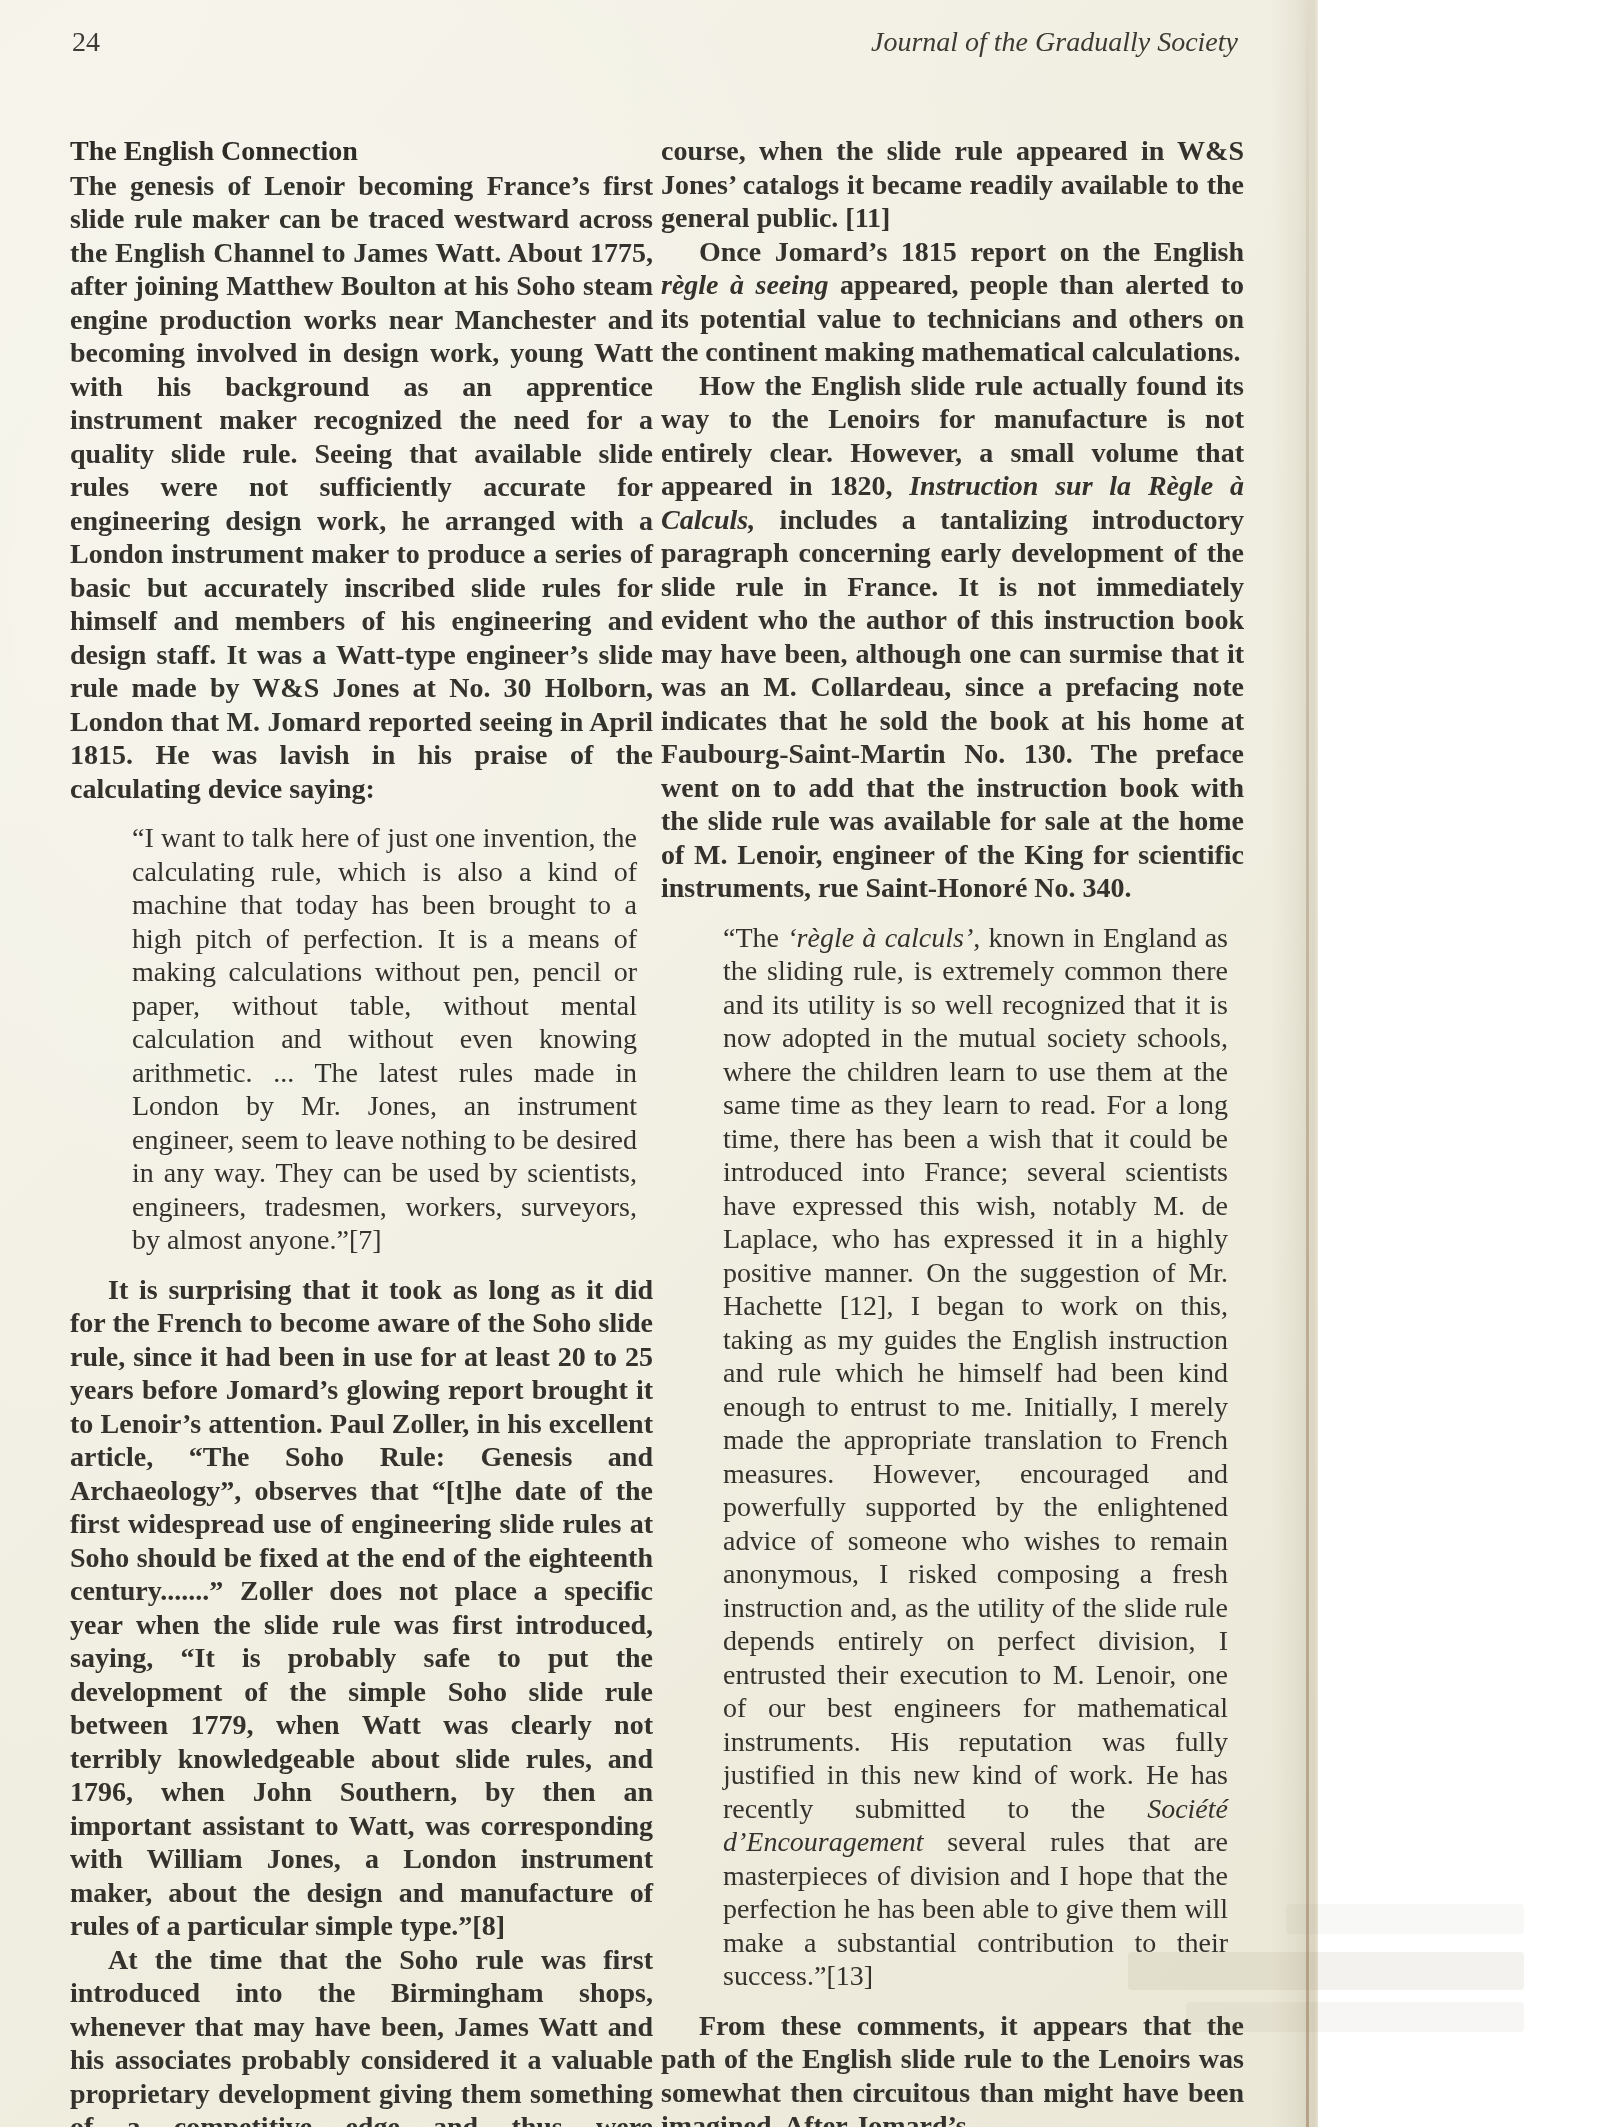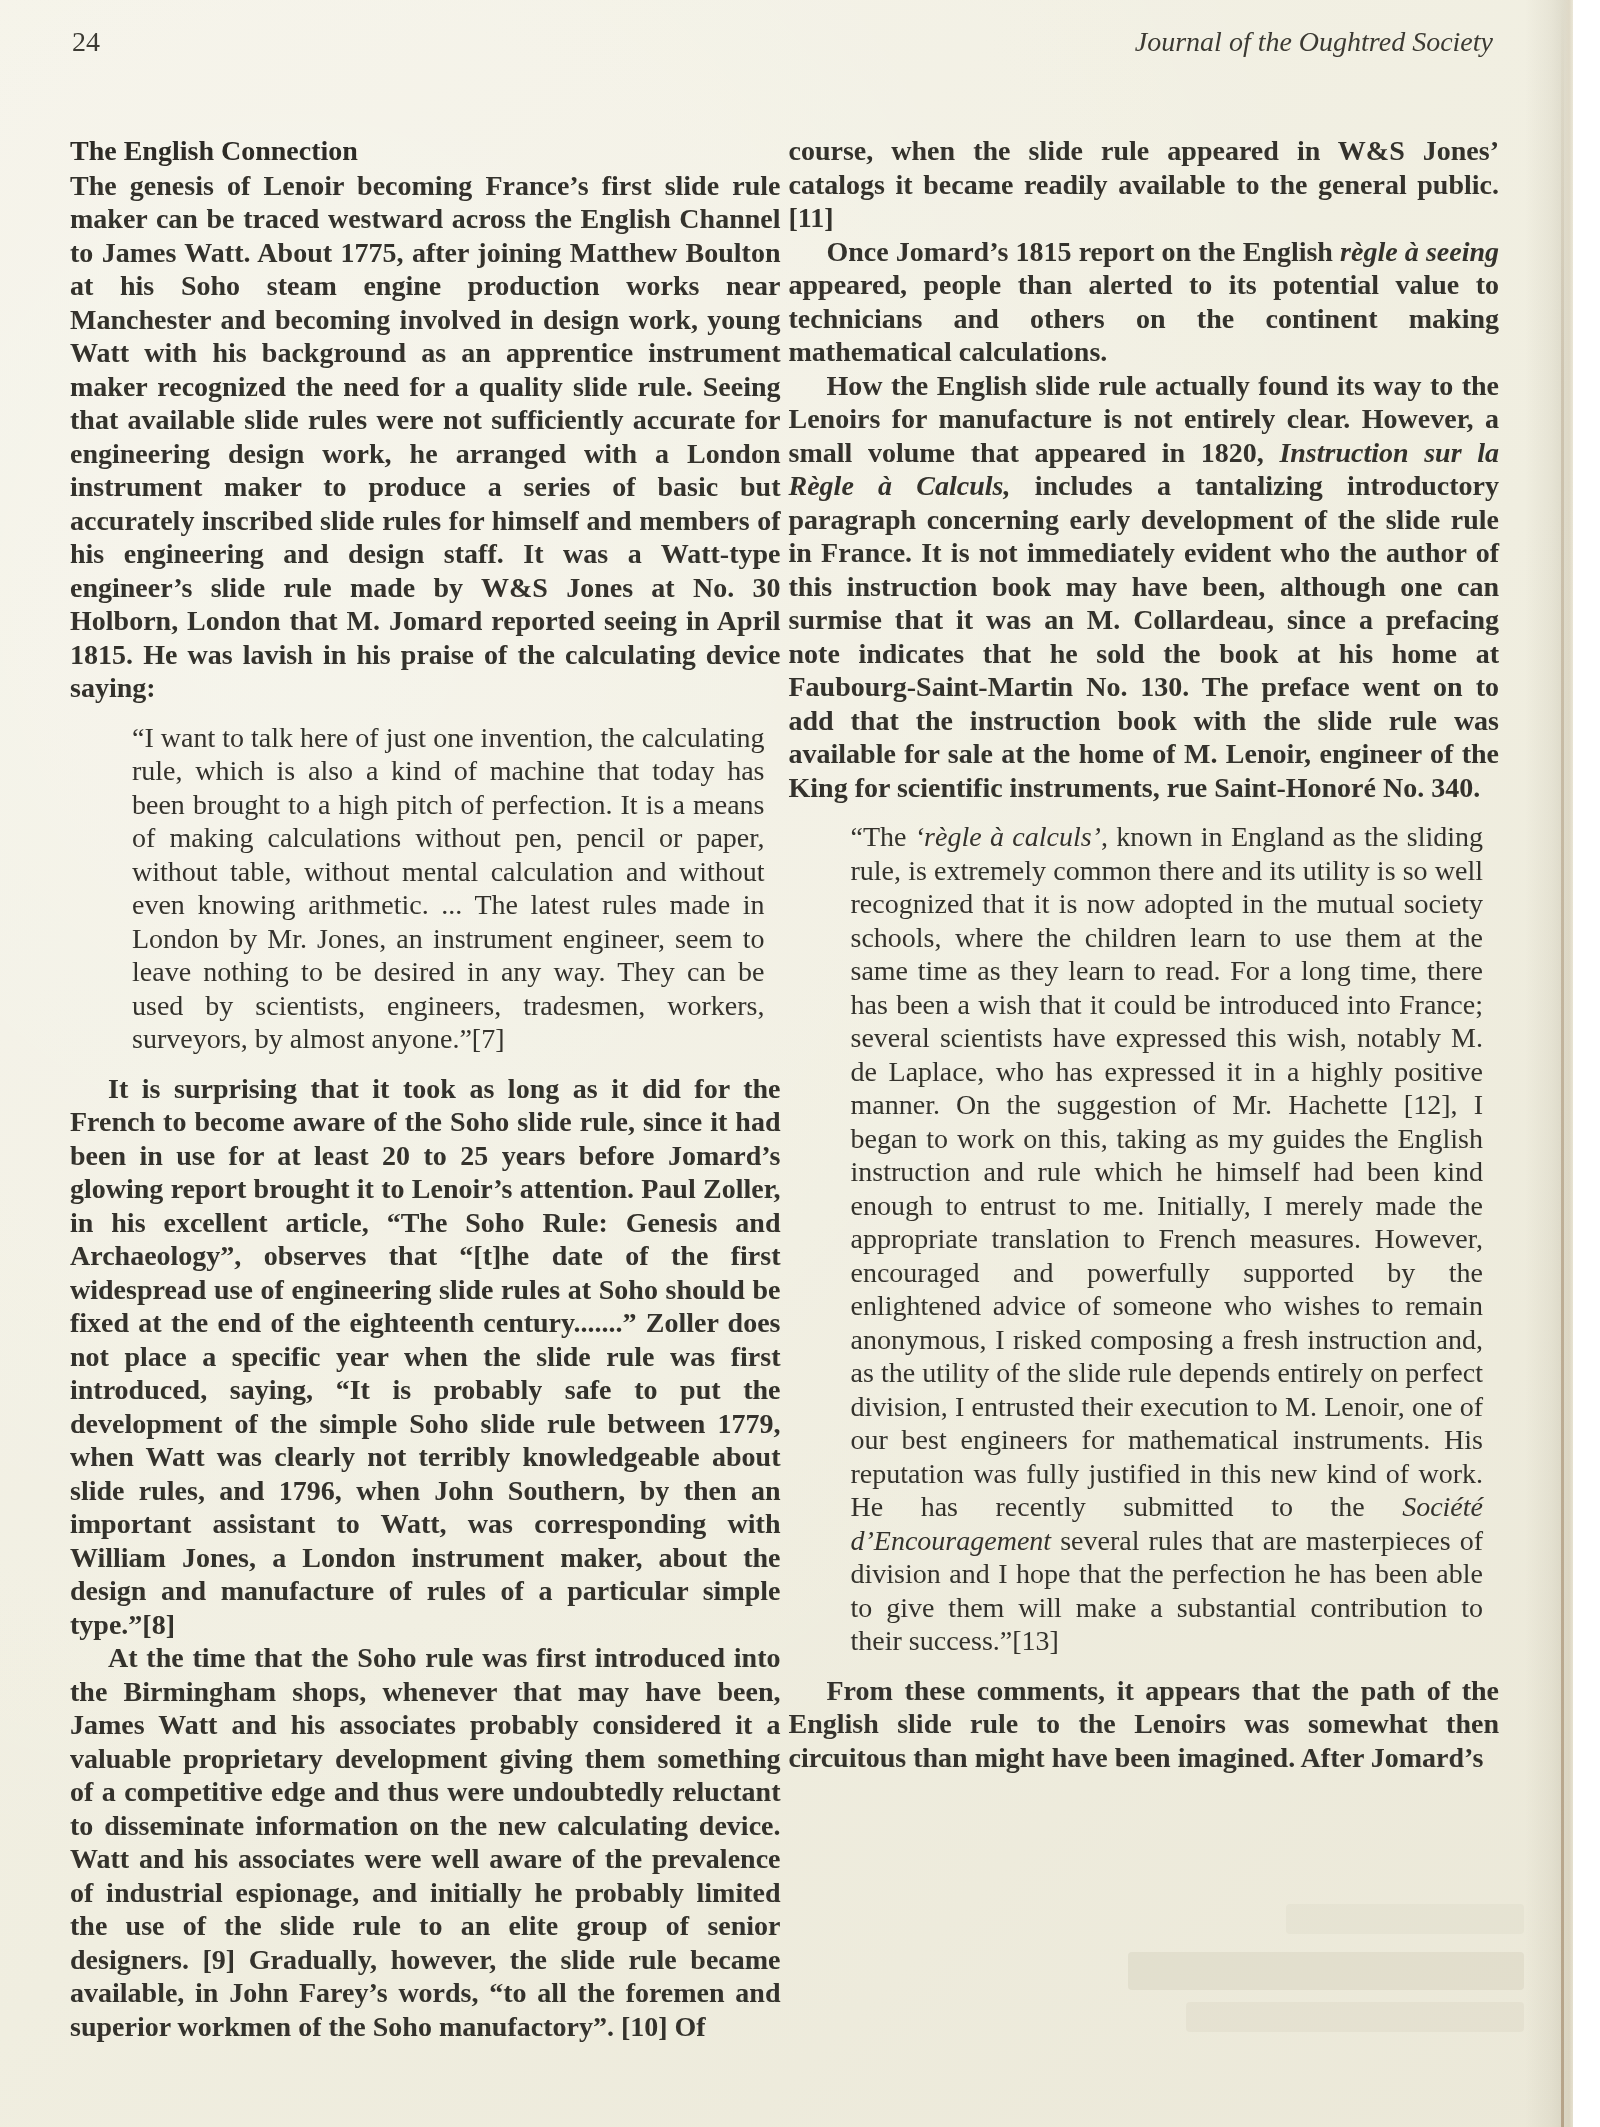--- a/index.html
+++ b/index.html
@@ -4,28 +4,27 @@
 <style>
   html, body {
     margin: 0;
     padding: 0;
     width: 1600px;
     height: 2127px;
     overflow: hidden;
   }
   .page {
     position: relative;
-    width: 1536px;
+    width: 1318px;
     height: 2127px;
     background:
       radial-gradient(ellipse at 18% 28%, rgba(255,255,255,0.28), rgba(255,255,255,0) 62%),
       linear-gradient(135deg, #f4f2e7 0%, var(--paper, #f0eee0) 55%, #ebe8d8 100%);
     font-family: "Liberation Serif", serif;
     color: var(--ink, #33312b);
-    padding-left: 37px;
   }
   .header {
     position: absolute;
     top: 26px;
     left: 72px;
     right: 80px;
     display: flex;
     justify-content: space-between;
     align-items: baseline;
     font-size: 28px;
@@ -92,21 +91,21 @@
   .artifact.a1 { left: 1128px; top: 1952px; width: 396px; height: 38px; }
   .artifact.a2 { left: 1186px; top: 2002px; width: 338px; height: 30px; background: rgba(140,130,102,0.07); }
   .artifact.a3 { left: 1286px; top: 1904px; width: 238px; height: 30px; background: rgba(140,130,102,0.06); }
 </style>
 </head>
 <body>
 
 <div class="page">
   <div class="header">
     <span class="pagenum">24</span>
-    <span class="jtitle">Journal of the Oughtred Society</span>
+    <span class="jtitle">Journal of the Gradually Society</span>
   </div>
 
   <div class="columns">
     <div class="col" id="col-left">
         <h2><span>The English Connection</span></h2>
         <p><span>The genesis of Lenoir becoming France’s first slide rule maker can be traced westward across the English Channel to James Watt. About 1775, after joining Matthew Boulton at his Soho steam engine production works near Manchester and becoming involved in design work, young Watt with his background as an apprentice instrument maker recognized the need for a quality slide rule. Seeing that available slide rules were not sufficiently accurate for engineering design work, he arranged with a London instrument maker to produce a series of basic but accurately inscribed slide rules for himself and members of his engineering and design staff. It was a Watt-type engineer’s slide rule made by W&amp;S Jones at No. 30 Holborn, London that M. Jomard reported seeing in April 1815. He was lavish in his praise of the calculating device saying:</span></p>
         <blockquote><span>“I want to talk here of just one invention, the calculating rule, which is also a kind of machine that today has been brought to a high pitch of perfection. It is a means of making calculations without pen, pencil or paper, without table, without mental calculation and without even knowing arithmetic. ... The latest rules made in London by Mr. Jones, an instrument engineer, seem to leave nothing to be desired in any way. They can be used by scientists, engineers, tradesmen, workers, surveyors, by almost anyone.”[7]</span></blockquote>
         <p class="indent"><span>It is surprising that it took as long as it did for the French to become aware of the Soho slide rule, since it had been in use for at least 20 to 25 years before Jomard’s glowing report brought it to Lenoir’s attention. Paul Zoller, in his excellent article, “The Soho Rule: Genesis and Archaeology”, observes that “[t]he date of the first widespread use of engineering slide rules at Soho should be fixed at the end of the eighteenth century.......” Zoller does not place a specific year when the slide rule was first introduced, saying, “It is probably safe to put the development of the simple Soho slide rule between 1779, when Watt was clearly not terribly knowledgeable about slide rules, and 1796, when John Southern, by then an important assistant to Watt, was corresponding with William Jones, a London instrument maker, about the design and manufacture of rules of a particular simple type.”[8]</span></p>
         <p class="indent"><span>At the time that the Soho rule was first introduced into the Birmingham shops, whenever that may have been, James Watt and his associates probably considered it a valuable proprietary development giving them something of a competitive edge and thus were undoubtedly reluctant to disseminate information on the new calculating device. Watt and his associates were well aware of the prevalence of industrial espionage, and initially he probably limited the use of the slide rule to an elite group of senior designers. [9] Gradually, however, the slide rule became available, in John Farey’s words, “to all the foremen and superior workmen of the Soho manufactory”. [10] Of</span></p>
       </div>

